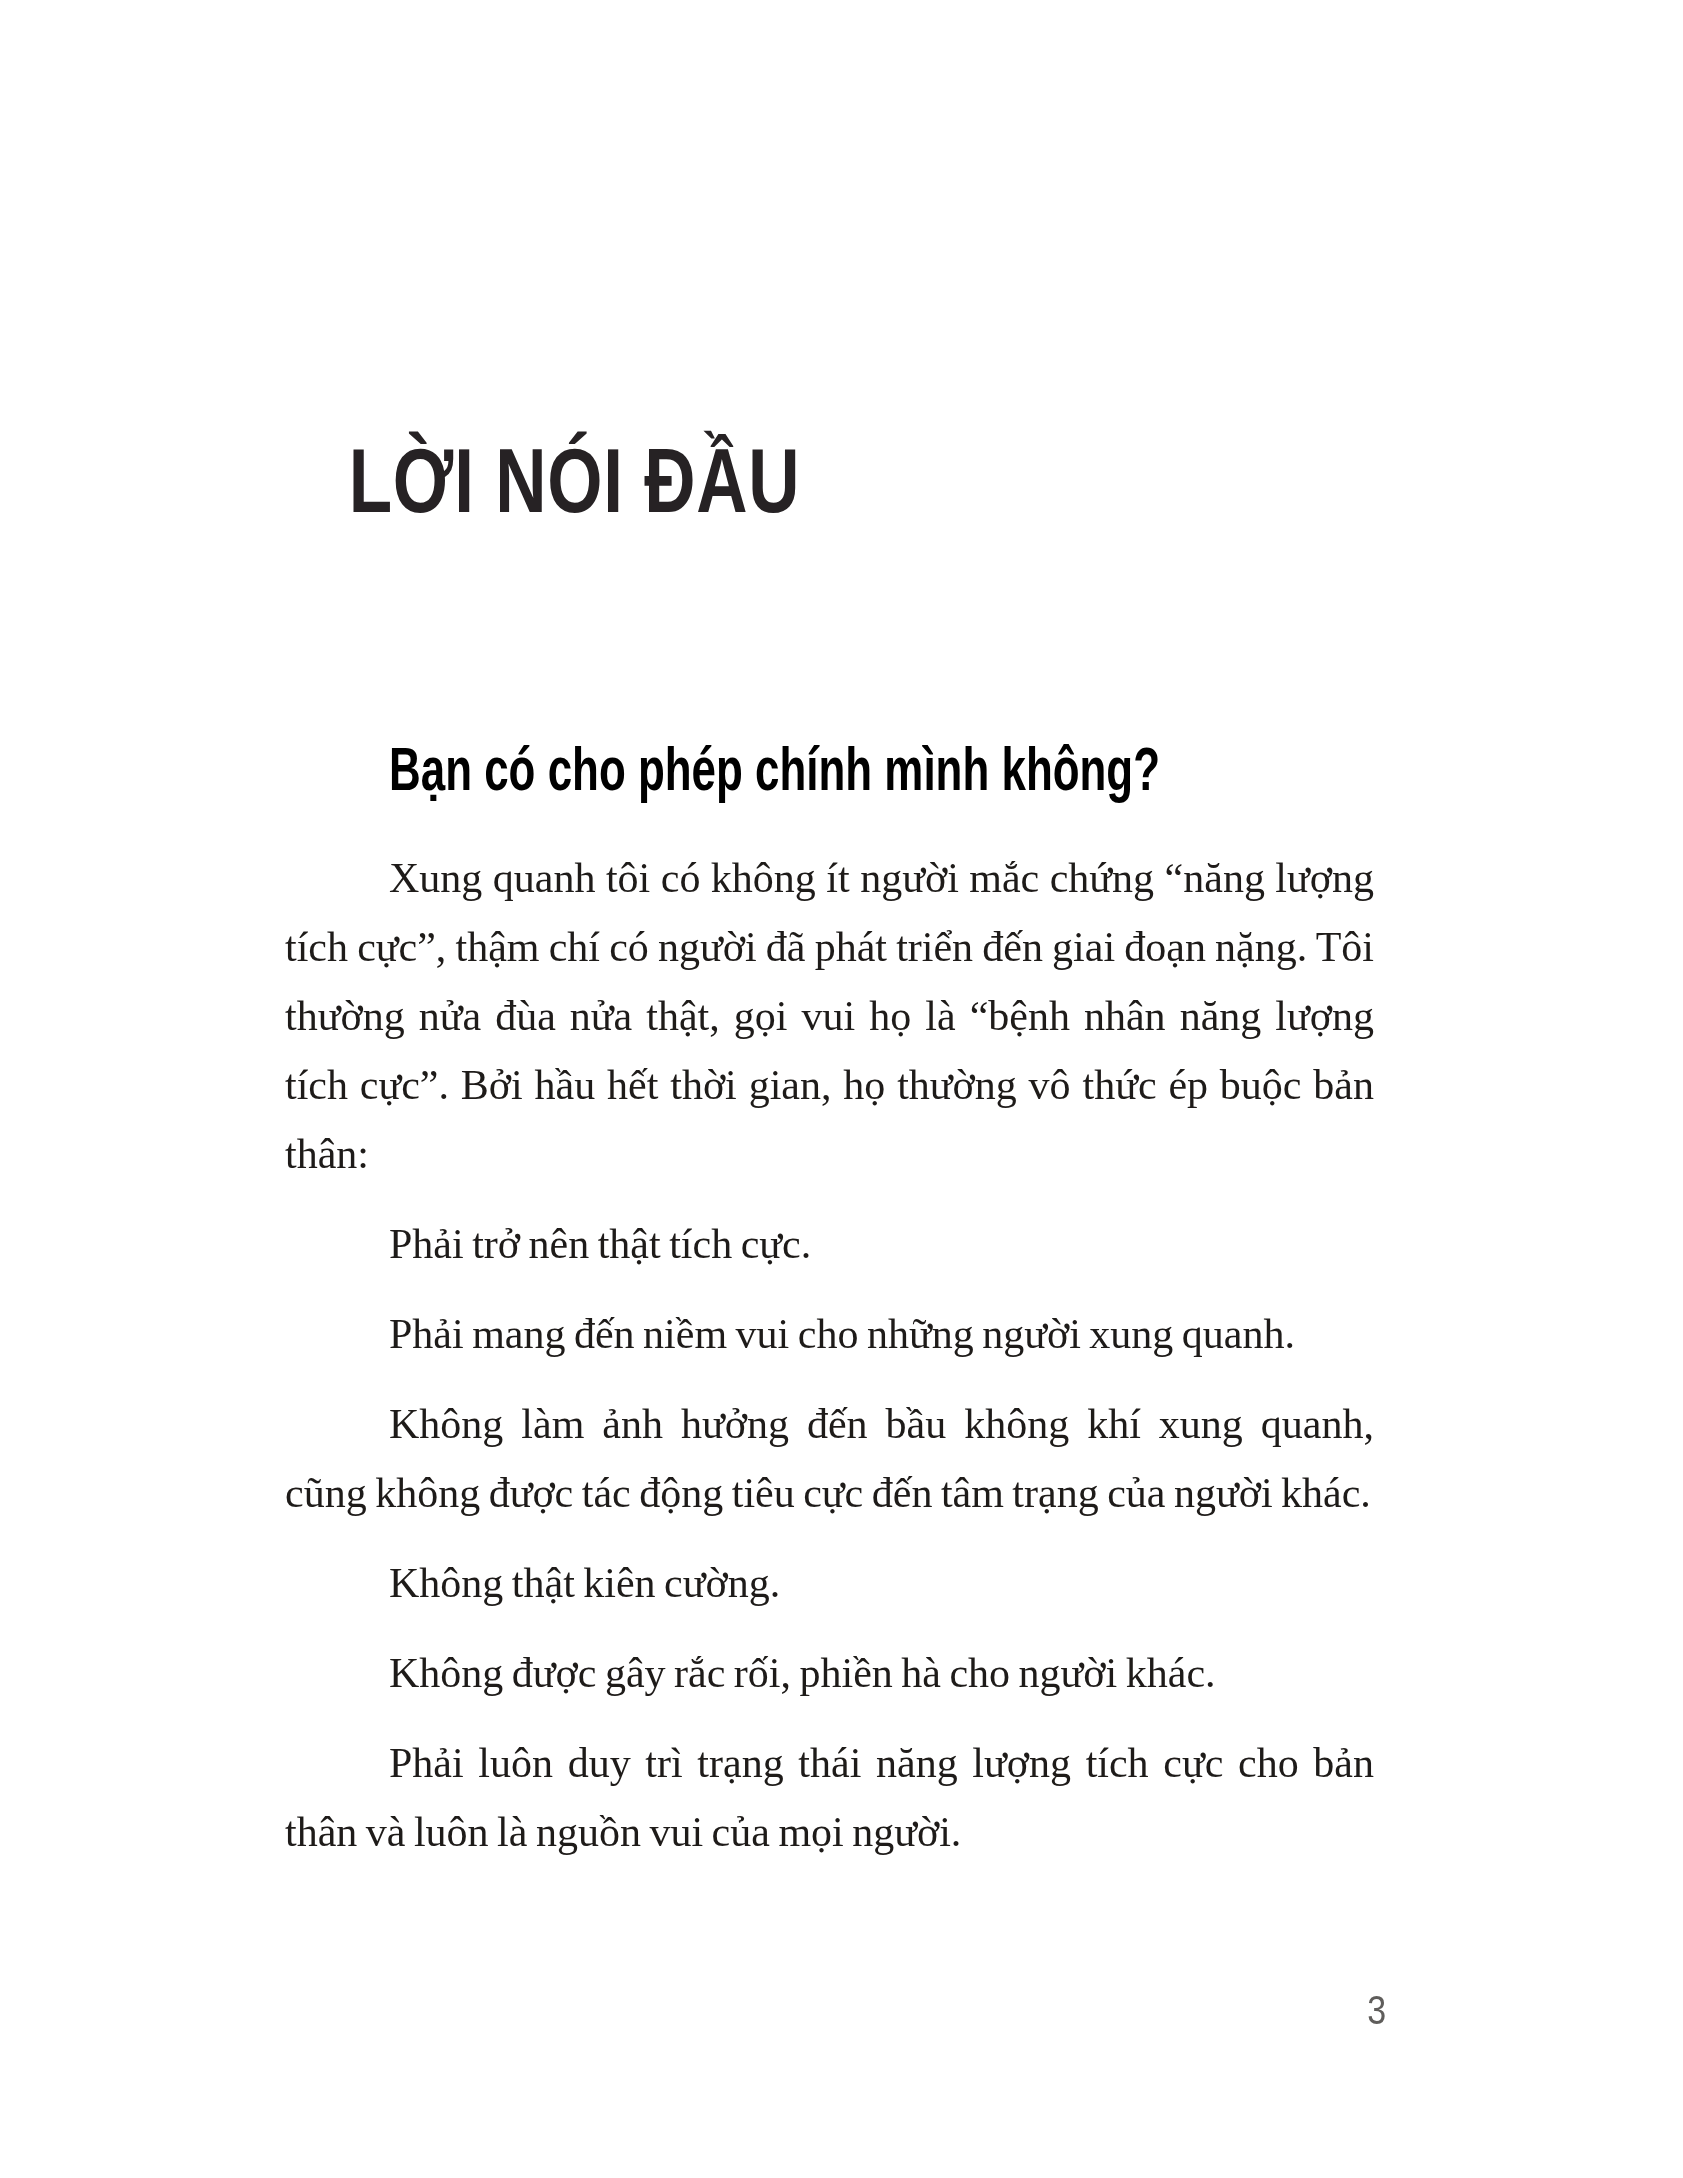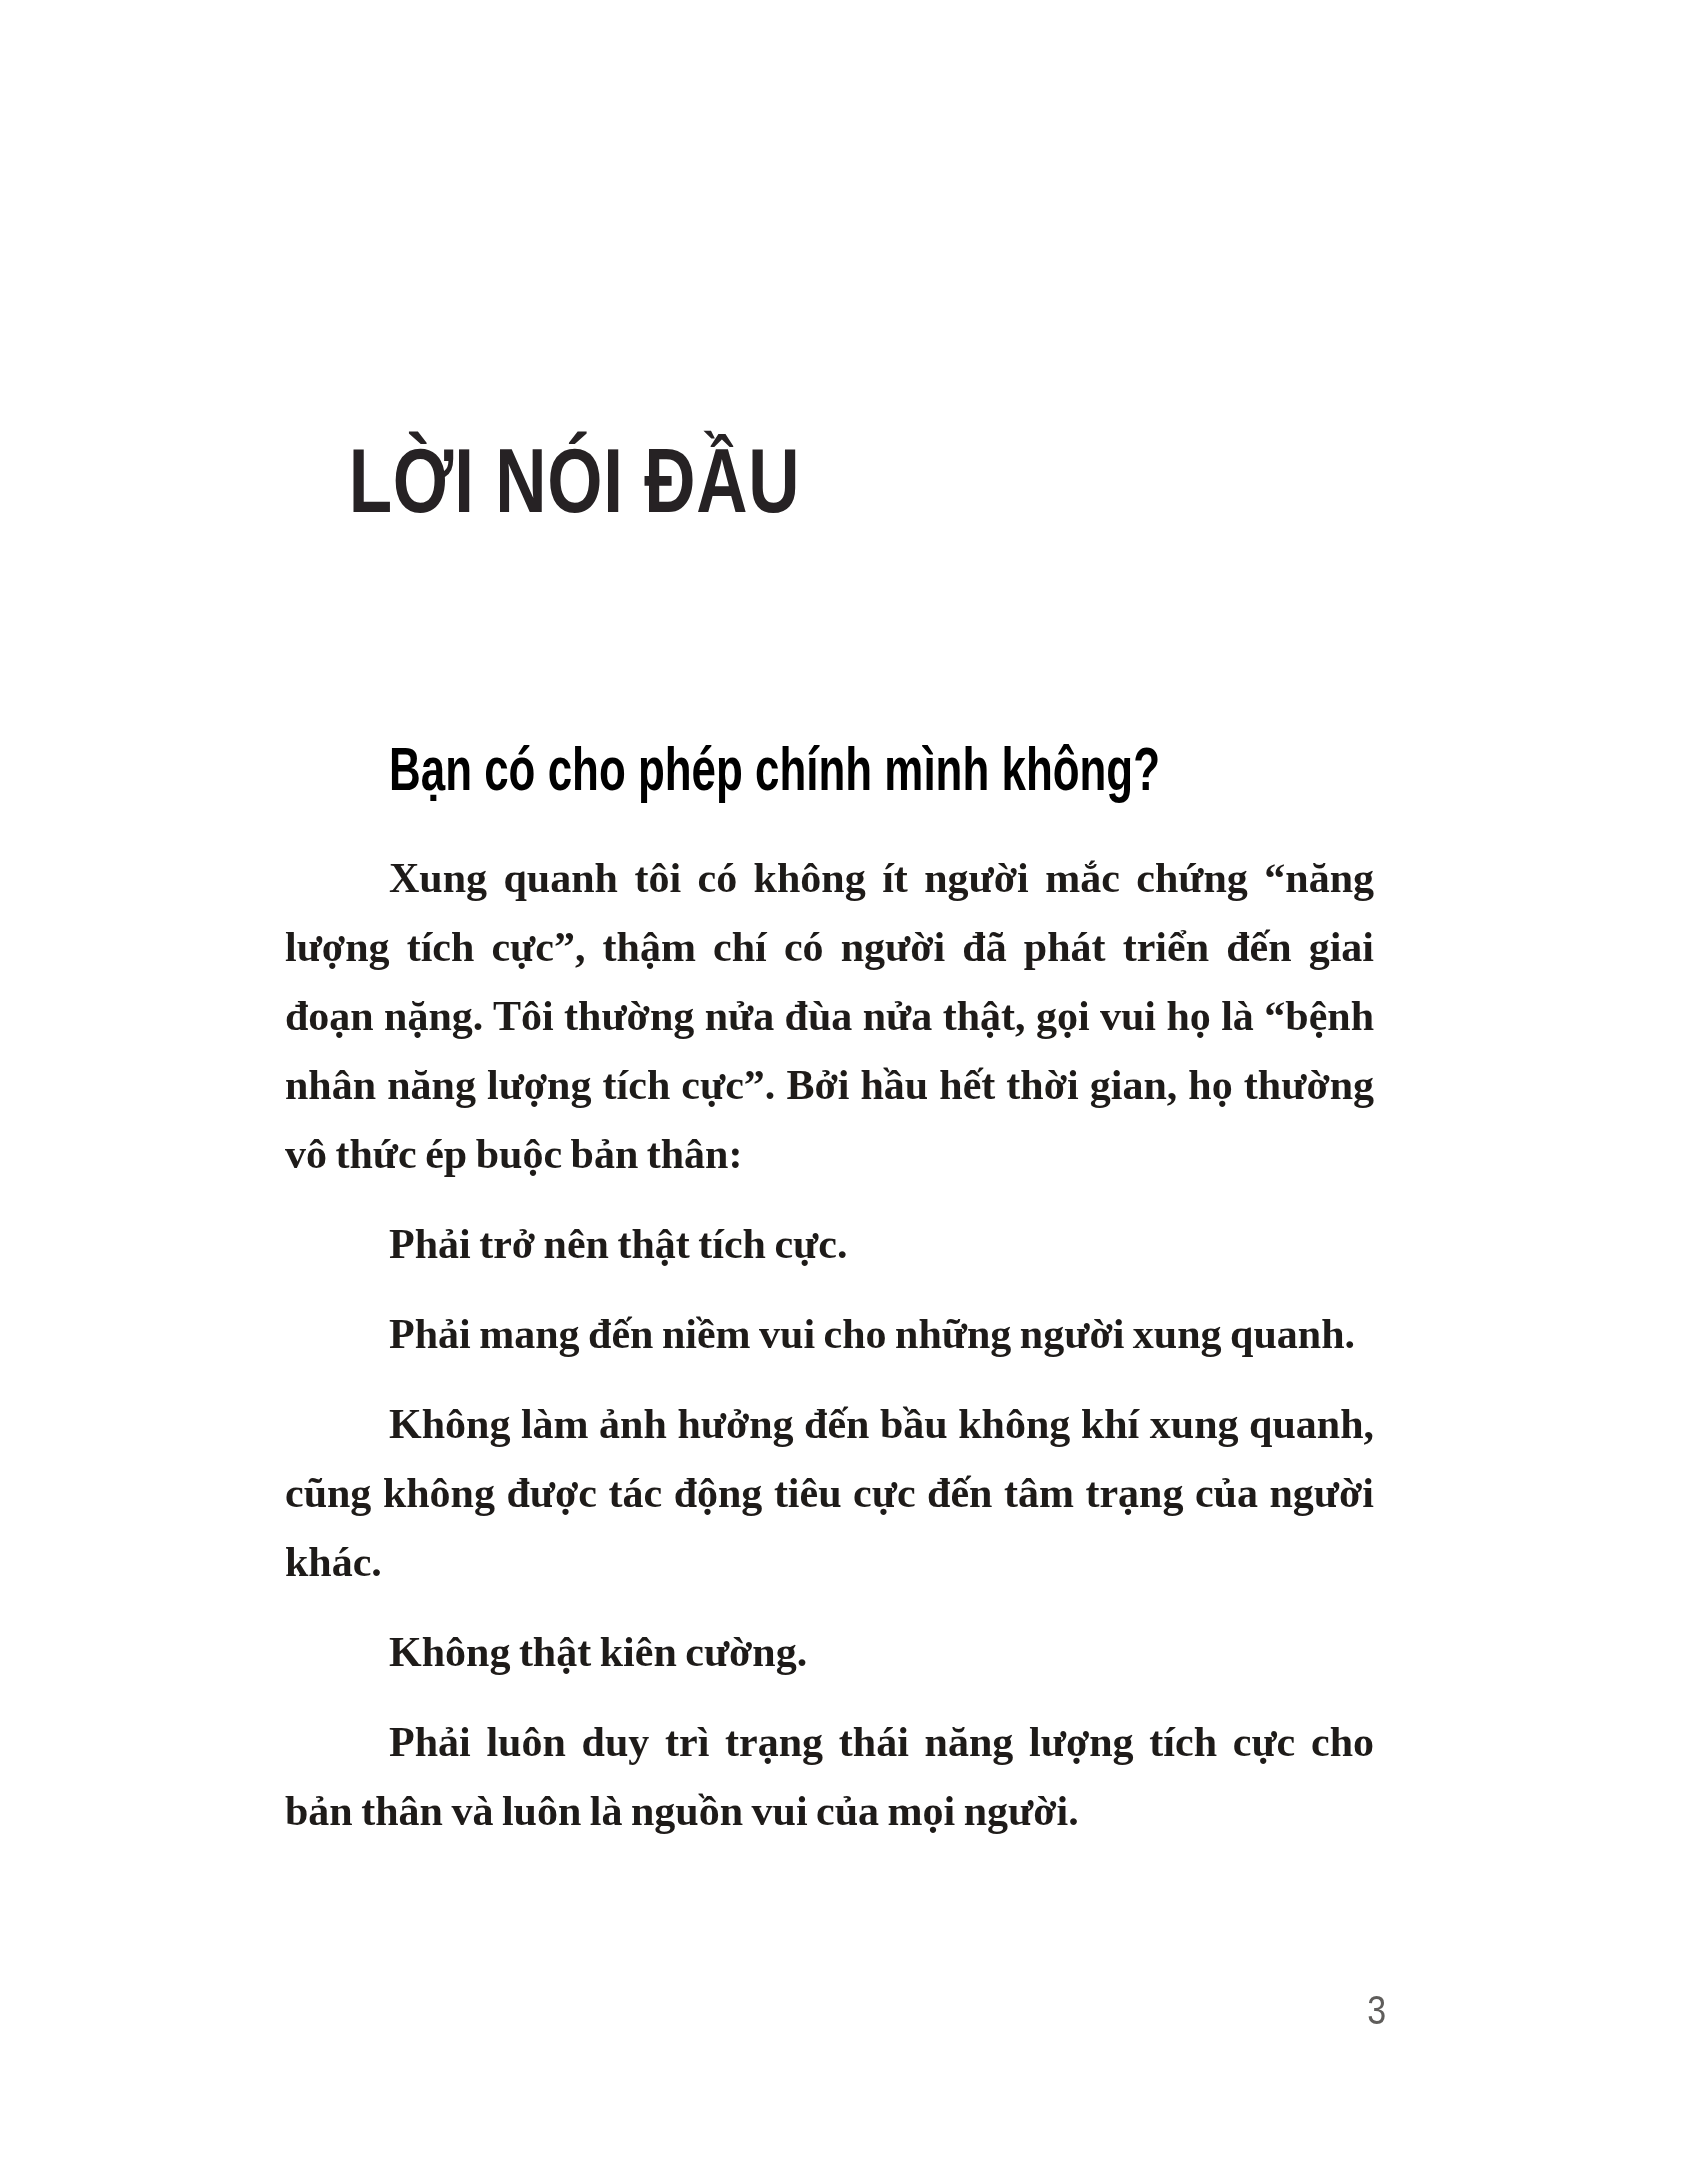--- a/index.html
+++ b/index.html
@@ -57,21 +57,20 @@
     top: 844px;
     color: #1e1b19;
     font-size: 42px;
     line-height: 69px;
     word-spacing: -2px;
   }
   .body-text p {
     margin: 0 12px 21px 0;
     text-indent: 104px;
     text-align: justify;
-    font-weight: bold;
   }
   .page-number {
     top: 1986px;
     text-align: right;
     font-family: "Liberation Sans", sans-serif;
     font-weight: 400;
     font-size: 40px;
     line-height: 48px;
     color: #5f5d5b;
   }
@@ -93,20 +92,21 @@
   <div class="column section-subtitle">
     <span class="condensed">Bạn có cho phép chính mình không?</span>
   </div>
 
   <div class="column body-text">
       <p>Xung quanh tôi có không ít người mắc chứng “năng lượng tích cực”, thậm chí có người đã phát triển đến giai đoạn nặng. Tôi thường nửa đùa nửa thật, gọi vui họ là “bệnh nhân năng lượng tích cực”. Bởi hầu hết thời gian, họ thường vô thức ép buộc bản thân:</p>
       <p>Phải trở nên thật tích cực.</p>
       <p>Phải mang đến niềm vui cho những người xung quanh.</p>
       <p>Không làm ảnh hưởng đến bầu không khí xung quanh, cũng không được tác động tiêu cực đến tâm trạng của người khác.</p>
       <p>Không thật kiên cường.</p>
+      <p>Không được gây rắc rối, phiền hà cho người khác.</p>
       <p>Phải luôn duy trì trạng thái năng lượng tích cực cho bản thân và luôn là nguồn vui của mọi người.</p>
     </div>
 
   <div class="column page-number">
     <span class="thin">3</span>
   </div>
 
 </div>
 
 

